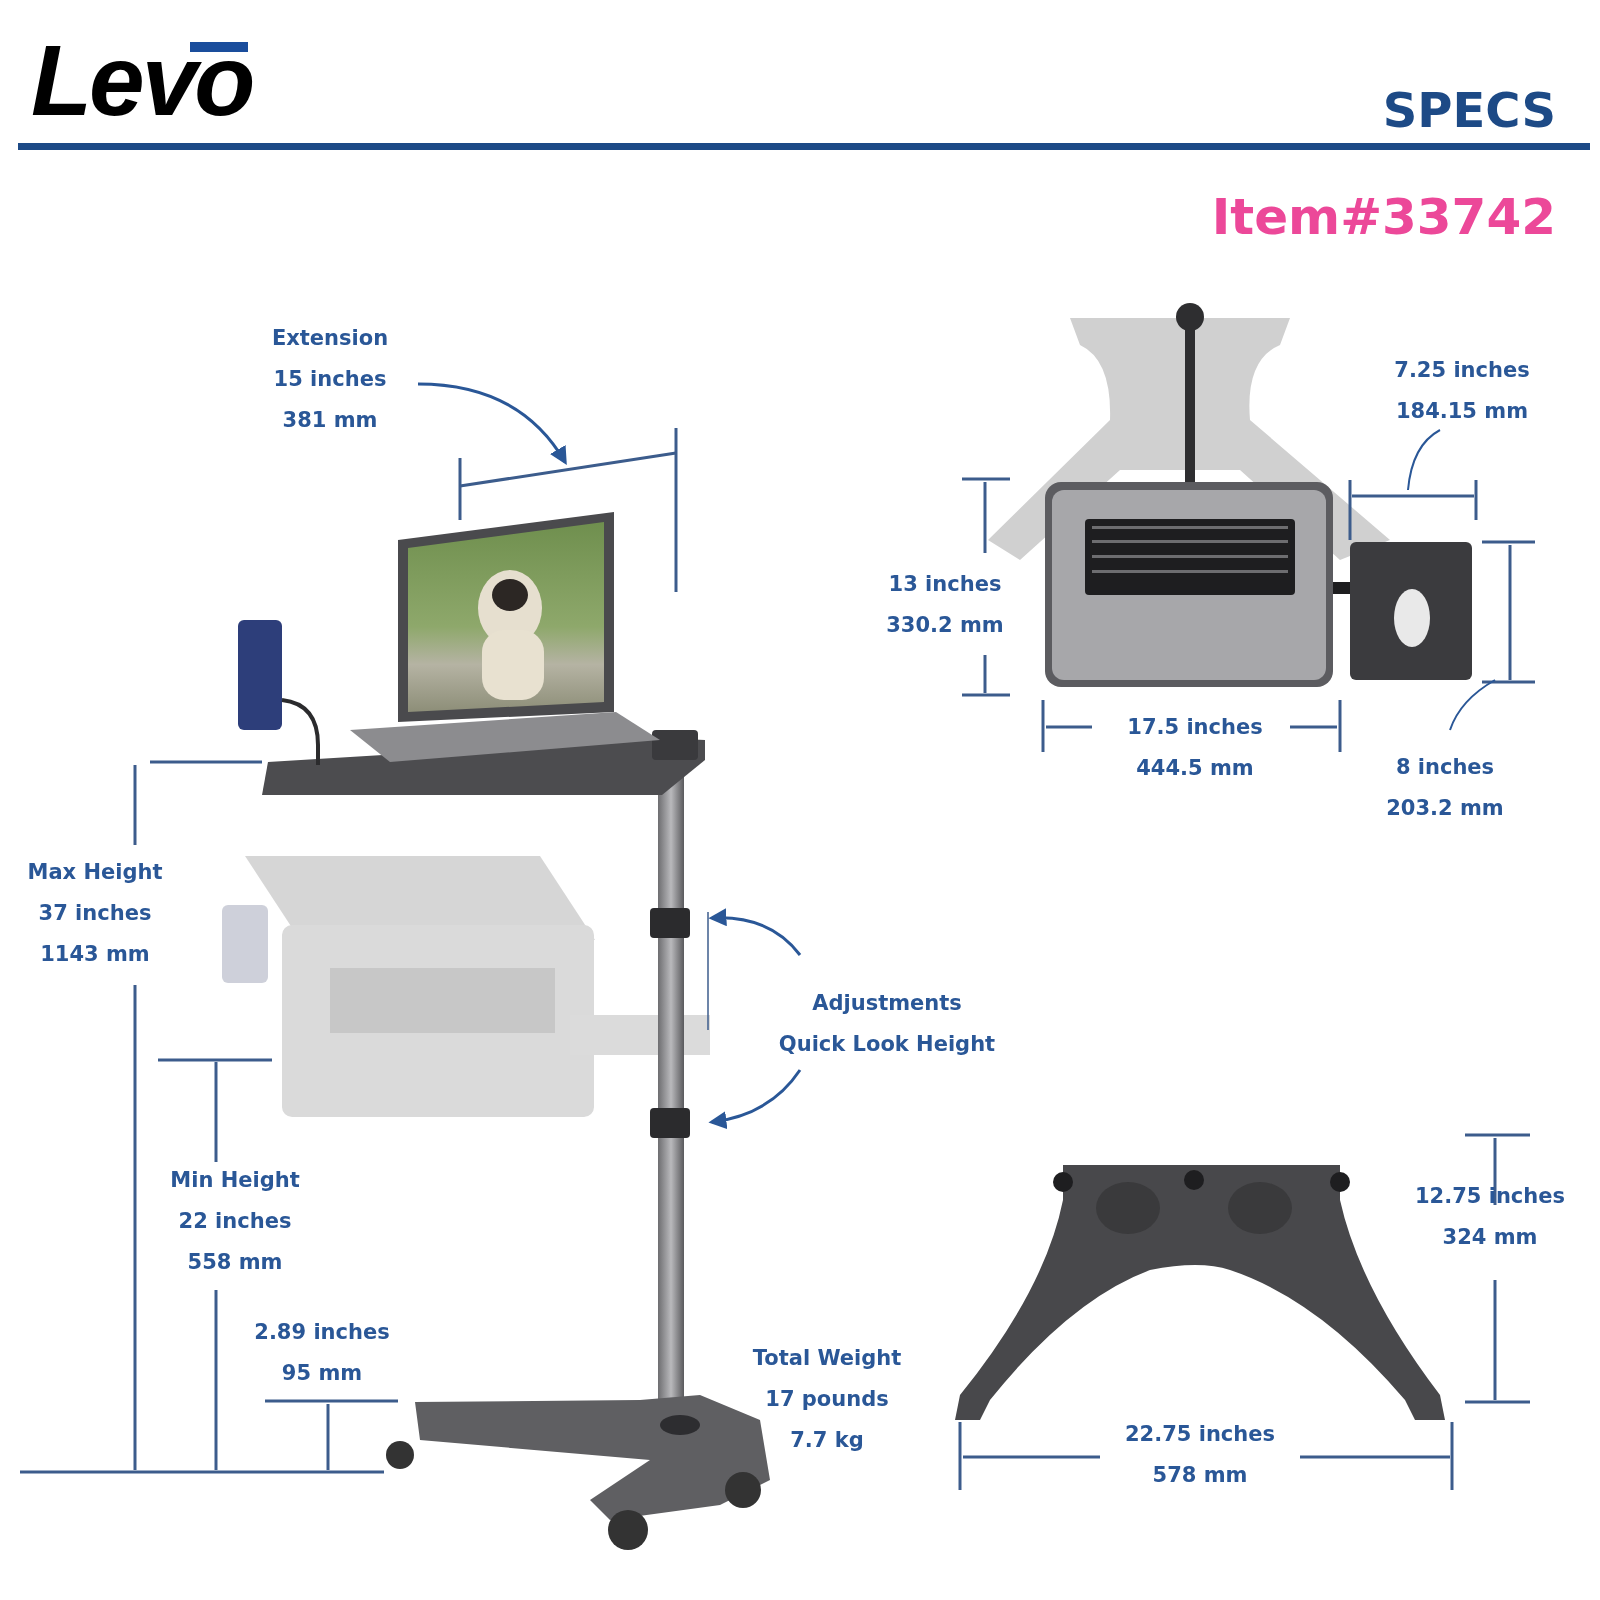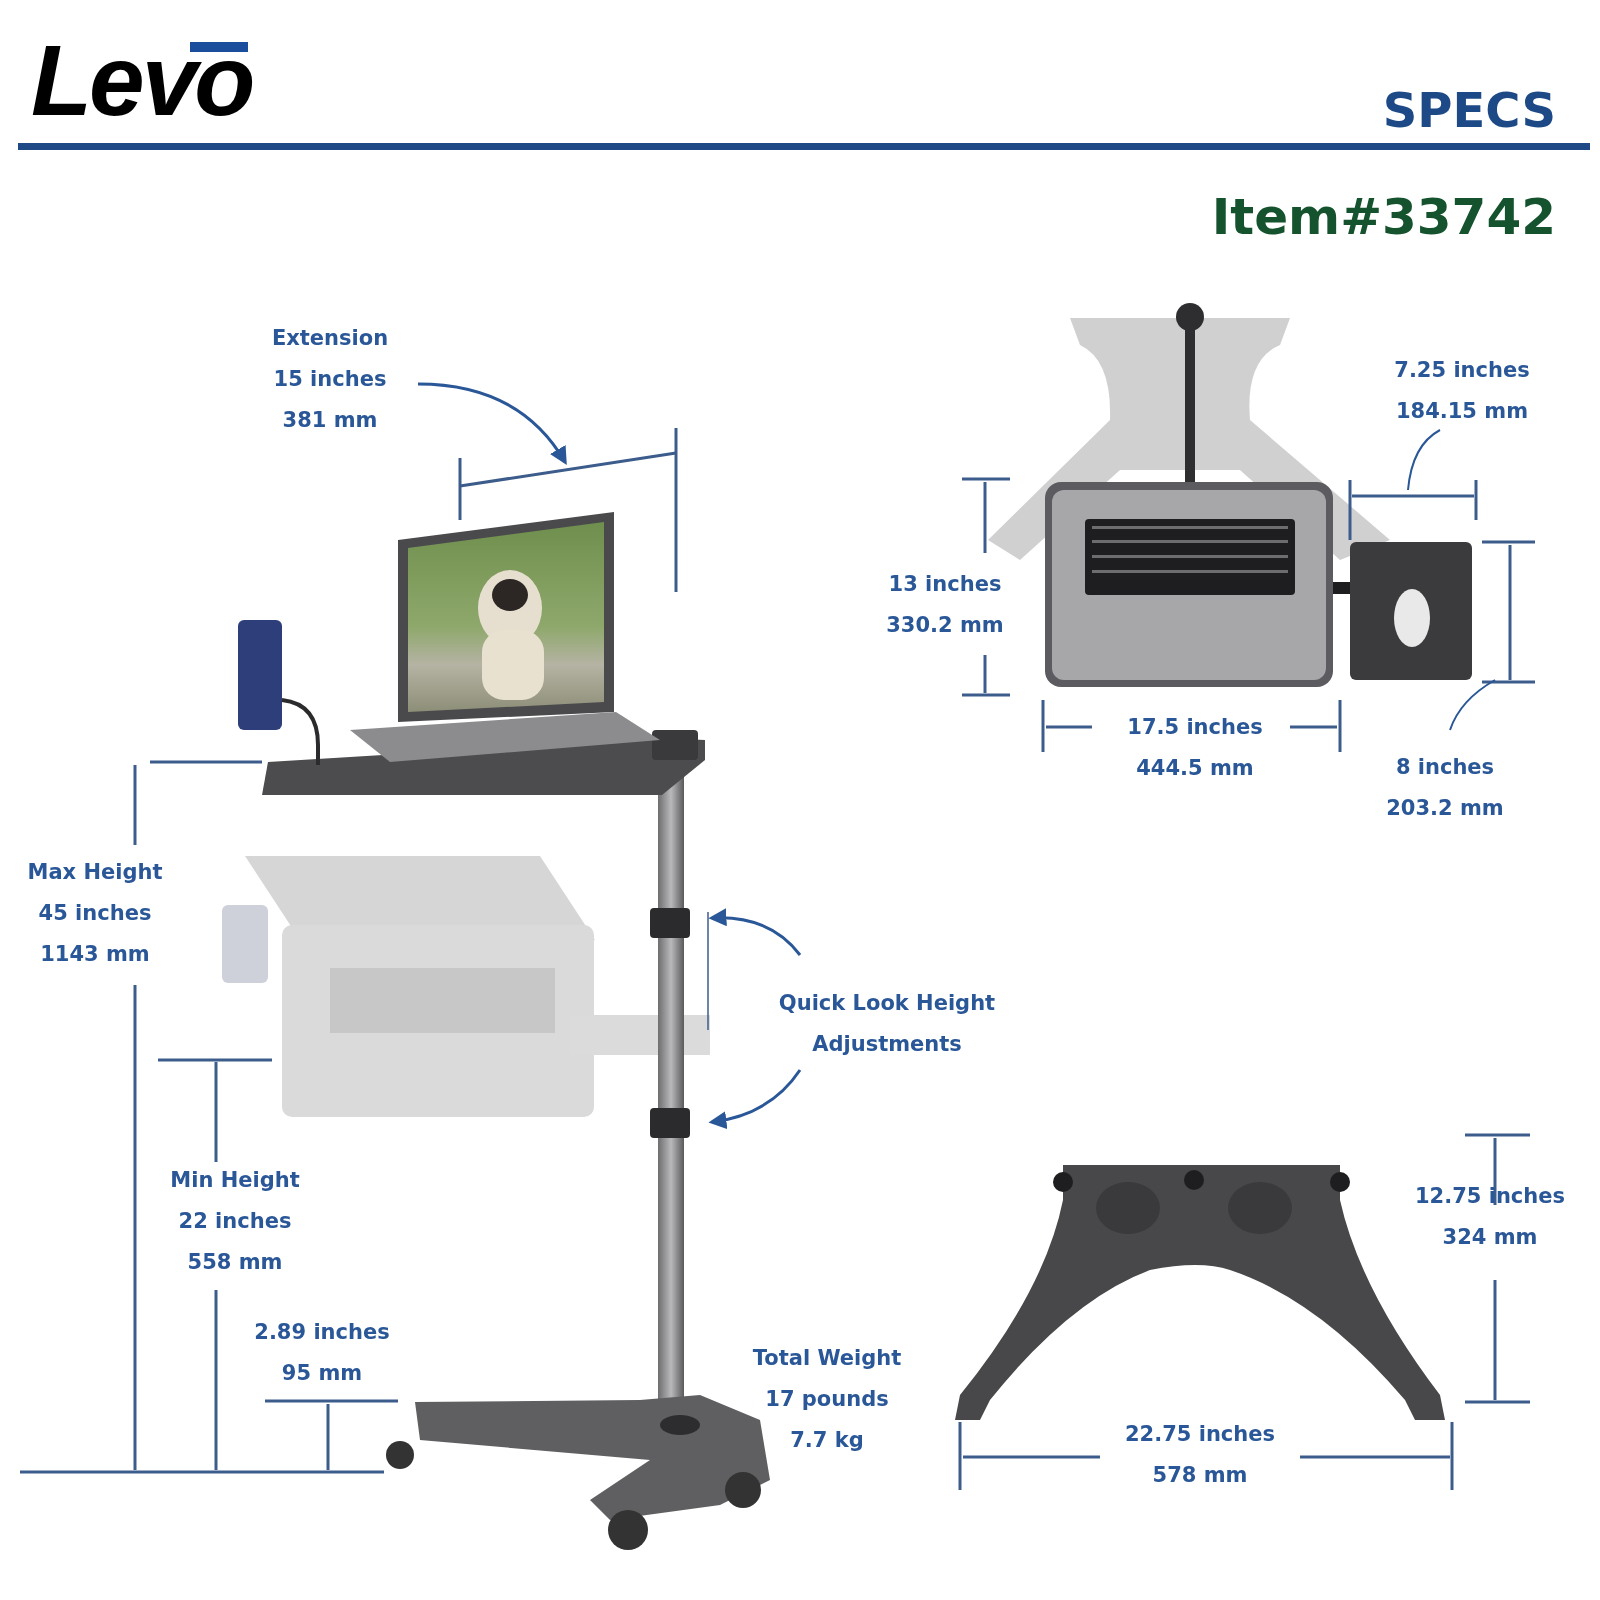--- a/index.html
+++ b/index.html
@@ -3,21 +3,21 @@
 <meta charset="utf-8">
 <style>
   html, body { margin:0; padding:0; background:#ffffff; }
   body { width:1600px; height:1600px; position:relative; overflow:hidden;
          font-family:"DejaVu Sans", sans-serif; color:#1f4e8c; }
   .abs { position:absolute; }
   .logo { left:31px; top:30px; font-family:"Liberation Sans", sans-serif; font-weight:bold;
           font-size:100px; letter-spacing:-3px; color:#000000; line-height:1;font-style:italic; }
   .specs { right:44px; top:82px; font-weight:bold; font-size:48px; color:#1d4a86; }
   .rule { left:18px; top:143px; width:1572px; height:7px; background:#1d4a86; }
-  .item { right:44px; top:188px; font-weight:bold; font-size:50px; color:#14532d; }
+  .item { right:44px; top:188px; font-weight:bold; font-size:50px; color:#ec4899; }
   .lbl { font-weight:bold; font-size:21px; line-height:41px; text-align:center; color:#2a5797; white-space:nowrap; }
   .lbl div { display:block; }
   svg.draw { position:absolute; left:0; top:0; }
 </style>
 </head>
 <body>
 
 <div class="abs logo"><span>Levo</span></div>
 <div class="abs" style="left:190px;top:42px;width:58px;height:10px;background:#1a4d9c;"></div>
 <div class="abs specs">SPECS</div>
@@ -166,38 +166,38 @@
 </svg>
 
 <div class="abs lbl" style="left:240px;top:318px;width:180px;">
   <div>Extension</div>
   <div>15 inches</div>
   <div>381 mm</div>
 </div>
 
 <div class="abs lbl" style="left:5px;top:852px;width:180px;">
   <div>Max Height</div>
-  <div>45 inches</div>
+  <div>37 inches</div>
   <div>1143 mm</div>
 </div>
 
 <div class="abs lbl" style="left:145px;top:1160px;width:180px;">
   <div>Min Height</div>
   <div>22 inches</div>
   <div>558 mm</div>
 </div>
 
 <div class="abs lbl" style="left:232px;top:1312px;width:180px;">
   <div>2.89 inches</div>
   <div>95 mm</div>
 </div>
 
 <div class="abs lbl" style="left:752px;top:983px;width:270px;">
+  <div>Adjustments</div>
   <div>Quick Look Height</div>
-  <div>Adjustments</div>
 </div>
 
 <div class="abs lbl" style="left:720px;top:1338px;width:190px;margin-left:12px;">
   <div>Total Weight</div>
   <div>17 pounds</div>
   <div>7.7 kg</div>
 </div>
 
 <div class="abs lbl" style="left:865px;top:564px;width:160px;">
   <div>13 inches</div>

